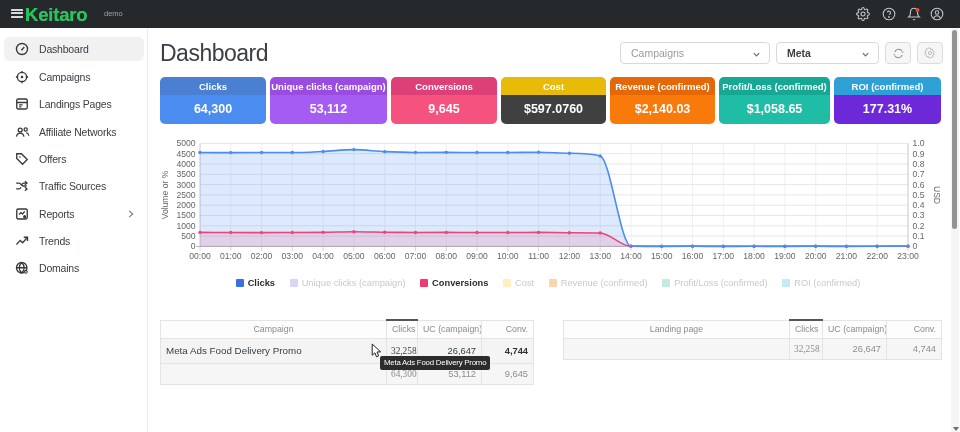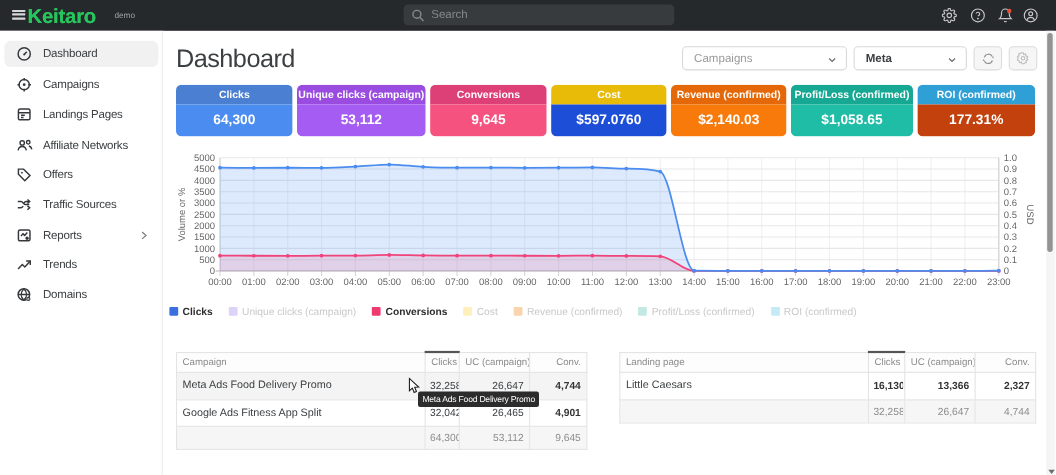--- a/index.html
+++ b/index.html
@@ -37,39 +37,39 @@
 
 .card { position:absolute; top:77px; height:47px; border-radius:5px; overflow:hidden; color:#fff; text-align:center; }
 .card .chead { height:18px; font-size:9.5px; font-weight:bold; line-height:19px; white-space:nowrap; }
 .card .cval { height:29px; font-size:12.5px; font-weight:bold; line-height:28px; }
 
 
 #chart { position:absolute; left:148px; top:134px; }
 #chart text { font-size:8.6px; fill:#666; font-family:"Liberation Sans",sans-serif; }
 
 
-#legend { position:absolute; left:148px; top:278px; width:800px; font-size:9.3px; }
+#legend { position:absolute; left:148px; top:278px; width:800px; text-align:center; font-size:9.3px; }
 .litem { display:inline-block; margin:0 6px; color:#c9c9c9; }
 .litem .sq { display:inline-block; width:8px; height:8px; border-radius:1px; vertical-align:-0.5px; margin-right:4px; }
 .litem.on { color:#2d2d2d; font-weight:bold; }
 
 
 table.rep { position:absolute; top:319px; border-collapse:collapse; table-layout:fixed; font-size:9.8px; color:#3c4043; background:#fff; }
 table.rep td, table.rep th { border:1px solid #e4e4e4; padding:0 5px; overflow:hidden; white-space:nowrap; }
 table.rep th { color:#8b8b8b; font-weight:400; height:18px; background:#fdfdfd; font-size:8.8px; }
-table.rep .thname { text-align:left; }
+table.rep .thname { text-align:center; }
 table.rep .num { text-align:right; }
 table.rep th.sorted { border-top:2px solid #555; }
 table.rep td.name { border-right:1px solid #e4e4e4; }
 table.rep tr.r1 { height:25px; }
 table.rep tr.r2 { height:24px; }
 table.rep tr.tot { height:21px; background:#f6f6f6; color:#8d8d8d; }
 table.rep td.b { font-weight:bold; color:#333; }
 table.rep tr.hover { background:#f4f4f4; }
-table.rep td.clip { padding:0; }
+table.rep td.clip { padding:0;font-family:Liberation Serif, serif; }
 td.clip .cl { margin-left:4px; text-align:left; width:27px; overflow:hidden; }
 table.rep td.num { font-size:9.3px; }
 
 
 #tooltip { position:absolute; left:380px; top:356px; height:14px; background:rgba(28,28,28,0.93); color:#fff; font-size:7.8px; letter-spacing:-0.2px; line-height:14px; padding:0 4px; border-radius:2px; white-space:nowrap; }
 
 
 #sbthumb { position:absolute; left:952px; top:30px; width:5px; height:199px; background:#939393; border-radius:2.5px; }
 #sbtrack { position:absolute; left:951px; top:28px; width:8px; height:404px; background:#f5f5f5; }
 #sbarrow { position:absolute; left:952.5px; top:427px; width:0; height:0; border-left:3.5px solid transparent; border-right:3.5px solid transparent; border-top:4.5px solid #6e6e6e; }
@@ -79,27 +79,20 @@
 <div id="stage">
 
 <div id="topbar">
   <div id="burger">
         <div></div>
         <div></div>
         <div></div>
       </div>
   <div id="logo">Keitaro</div>
   <div id="demo">demo</div>
-  <div id="search">
-    <svg style="position:absolute;left:7px;top:4px" width="12" height="12" viewBox="0 0 12 12">
-          <circle cx="5" cy="5" r="3.6" fill="none" stroke="#85898c" stroke-width="1.3"></circle>
-          <path d="M7.8 7.8L11 11" stroke="#85898c" stroke-width="1.3"></path>
-        </svg>
-    <span class="ph">Search</span>
-  </div>
   <svg class="tbicon" style="left:856px" width="14" height="14" viewBox="0 0 24 24" fill="none" stroke="#c6c8ca" stroke-width="1.8">
         <path d="M12 15.5A3.5 3.5 0 1 0 12 8.5a3.5 3.5 0 0 0 0 7z"></path>
         <path d="M19.4 15a1.65 1.65 0 0 0 .33 1.82l.06.06a2 2 0 1 1-2.83 2.83l-.06-.06a1.65 1.65 0 0 0-1.82-.33 1.65 1.65 0 0 0-1 1.51V21a2 2 0 1 1-4 0v-.09A1.65 1.65 0 0 0 9 19.4a1.65 1.65 0 0 0-1.82.33l-.06.06a2 2 0 1 1-2.83-2.83l.06-.06a1.65 1.65 0 0 0 .33-1.82 1.65 1.65 0 0 0-1.51-1H3a2 2 0 1 1 0-4h.09A1.65 1.65 0 0 0 4.6 9a1.65 1.65 0 0 0-.33-1.82l-.06-.06a2 2 0 1 1 2.83-2.83l.06.06a1.65 1.65 0 0 0 1.82.33H9a1.65 1.65 0 0 0 1-1.51V3a2 2 0 1 1 4 0v.09a1.65 1.65 0 0 0 1 1.51 1.65 1.65 0 0 0 1.82-.33l.06-.06a2 2 0 1 1 2.83 2.83l-.06.06a1.65 1.65 0 0 0-.33 1.82V9a1.65 1.65 0 0 0 1.51 1H21a2 2 0 1 1 0 4h-.09a1.65 1.65 0 0 0-1.51 1z"></path>
       </svg>
   <svg class="tbicon" style="left:882px" width="14" height="14" viewBox="0 0 24 24" fill="none" stroke="#c6c8ca" stroke-width="1.8">
         <circle cx="12" cy="12" r="10"></circle>
         <path d="M9.1 9a3 3 0 0 1 5.8 1c0 2-3 3-3 3"></path>
         <circle cx="12" cy="17" r="0.6" fill="#c6c8ca"></circle>
       </svg>
   <svg class="tbicon" style="left:907px" width="14" height="14" viewBox="0 0 24 24" fill="none" stroke="#c6c8ca" stroke-width="1.8">
@@ -227,33 +220,33 @@
 <div class="card" style="left:270px; width:117px;">
       <div class="chead" style="background:#9a4ce0;">Unique clicks (campaign)</div>
       <div class="cval" style="background:#a55cf2;">53,112</div>
     </div>
 <div class="card" style="left:391px; width:106px;">
       <div class="chead" style="background:#dd4076;">Conversions</div>
       <div class="cval" style="background:#f5527f;">9,645</div>
     </div>
 <div class="card" style="left:501px; width:105px;">
       <div class="chead" style="background:#e7bb08;">Cost</div>
-      <div class="cval" style="background:#1d4ed8;">$597.0760</div>
+      <div class="cval" style="background:#404040;">$597.0760</div>
     </div>
 <div class="card" style="left:610px; width:105px;">
       <div class="chead" style="background:#e56808;">Revenue (confirmed)</div>
       <div class="cval" style="background:#f87a0b;">$2,140.03</div>
     </div>
 <div class="card" style="left:719px; width:111px;">
       <div class="chead" style="background:#16a893;">Profit/Loss (confirmed)</div>
       <div class="cval" style="background:#1fbda6;">$1,058.65</div>
     </div>
 <div class="card" style="left:834px; width:107px;">
       <div class="chead" style="background:#2fa0d6;">ROI (confirmed)</div>
-      <div class="cval" style="background:#c2410c;">177.31%</div>
+      <div class="cval" style="background:#6d28d9;">177.31%</div>
     </div>
 
 <svg id="chart" width="800" height="132" viewBox="0 0 800 132">
 <path d="M52.0 9.4V112.4 M82.8 9.4V112.4 M113.6 9.4V112.4 M144.3 9.4V112.4 M175.1 9.4V112.4 M205.9 9.4V112.4 M236.7 9.4V112.4 M267.5 9.4V112.4 M298.3 9.4V112.4 M329.0 9.4V112.4 M359.8 9.4V112.4 M390.6 9.4V112.4 M421.4 9.4V112.4 M452.2 9.4V112.4 M483.0 9.4V112.4 M513.7 9.4V112.4 M544.5 9.4V112.4 M575.3 9.4V112.4 M606.1 9.4V112.4 M636.9 9.4V112.4 M667.7 9.4V112.4 M698.4 9.4V112.4 M729.2 9.4V112.4 M760.0 9.4V112.4" stroke="#f0f0f0" stroke-width="1" fill="none"></path>
 <path d="M52.0 9.4H760.0 M52.0 19.7H760.0 M52.0 30.0H760.0 M52.0 40.3H760.0 M52.0 50.6H760.0 M52.0 60.9H760.0 M52.0 71.2H760.0 M52.0 81.5H760.0 M52.0 91.8H760.0 M52.0 102.1H760.0 M52.0 112.4H760.0" stroke="#e7e7e7" stroke-width="1" fill="none"></path>
 <path d="M52.0 112.4v4.5 M82.8 112.4v4.5 M113.6 112.4v4.5 M144.3 112.4v4.5 M175.1 112.4v4.5 M205.9 112.4v4.5 M236.7 112.4v4.5 M267.5 112.4v4.5 M298.3 112.4v4.5 M329.0 112.4v4.5 M359.8 112.4v4.5 M390.6 112.4v4.5 M421.4 112.4v4.5 M452.2 112.4v4.5 M483.0 112.4v4.5 M513.7 112.4v4.5 M544.5 112.4v4.5 M575.3 112.4v4.5 M606.1 112.4v4.5 M636.9 112.4v4.5 M667.7 112.4v4.5 M698.4 112.4v4.5 M729.2 112.4v4.5 M760.0 112.4v4.5" stroke="#d5d5d5" stroke-width="1" fill="none"></path>
 <path d="M52.0 9.4V112.4 M760.0 9.4V112.4" stroke="#cfcfcf" stroke-width="1" fill="none"></path>
 <path d="M48.0 112.4H760.0" stroke="#b5b5b5" stroke-width="1" fill="none"></path>
 <path d="M52.0 18.46C62.3 18.53 72.5 18.67 82.8 18.67C93.0 18.67 103.3 18.46 113.6 18.46C123.8 18.46 134.1 18.57 144.3 18.57C154.6 18.57 164.9 17.93 175.1 17.43C185.4 16.94 195.7 15.58 205.9 15.58C216.2 15.58 226.4 17.16 236.7 17.64C247.0 18.12 257.2 18.46 267.5 18.46C277.7 18.46 288.0 18.36 298.3 18.36C308.5 18.36 318.8 18.57 329.0 18.57C339.3 18.57 349.6 18.52 359.8 18.46C370.1 18.41 380.3 18.26 390.6 18.26C400.9 18.26 411.1 19.18 421.4 19.29C431.7 19.39 441.9 19.29 452.2 21.97C462.4 24.64 472.7 111.95 483.0 112.09C493.2 112.24 503.5 112.24 513.7 112.24C524.0 112.24 534.3 112.15 544.5 112.15C554.8 112.15 565.0 112.24 575.3 112.24C585.6 112.24 595.8 112.19 606.1 112.19C616.3 112.19 626.6 112.24 636.9 112.24C647.1 112.24 657.4 112.15 667.7 112.15C677.9 112.15 688.2 112.24 698.4 112.24C708.7 112.24 719.0 112.21 729.2 112.19C739.5 112.17 749.7 112.14 760.0 112.11L760.0 112.4L52.0 112.4Z" fill="rgba(74,140,240,0.19)"></path>
 <path d="M52.0 98.39C62.3 98.43 72.5 98.46 82.8 98.50C93.0 98.53 103.3 98.60 113.6 98.60C123.8 98.60 134.1 98.46 144.3 98.43C154.6 98.40 164.9 98.43 175.1 98.35C185.4 98.27 195.7 97.77 205.9 97.77C216.2 97.77 226.4 98.08 236.7 98.19C247.0 98.30 257.2 98.43 267.5 98.43C277.7 98.43 288.0 98.39 298.3 98.39C308.5 98.39 318.8 98.47 329.0 98.50C339.3 98.52 349.6 98.56 359.8 98.56C370.1 98.56 380.3 98.39 390.6 98.39C400.9 98.39 411.1 98.69 421.4 98.70C431.7 98.72 441.9 98.70 452.2 99.01C462.4 99.32 472.7 112.26 483.0 112.30C493.2 112.34 503.5 112.34 513.7 112.34C524.0 112.34 534.3 112.32 544.5 112.32C554.8 112.32 565.0 112.34 575.3 112.34C585.6 112.34 595.8 112.32 606.1 112.32C616.3 112.32 626.6 112.34 636.9 112.34C647.1 112.34 657.4 112.32 667.7 112.32C677.9 112.32 688.2 112.34 698.4 112.34C708.7 112.34 719.0 112.32 729.2 112.32C739.5 112.31 749.7 112.30 760.0 112.30L760.0 112.4L52.0 112.4Z" fill="rgba(240,80,130,0.16)"></path>
@@ -392,28 +385,20 @@
           <th class="num">Conv.</th>
         </tr>
   <tr class="r1 hover">
           <td class="name">Meta Ads Food Delivery Promo</td>
           <td class="num clip">
             <div class="cl">32,258</div>
           </td>
           <td class="num">26,647</td>
           <td class="num b">4,744</td>
         </tr>
-  <tr class="r2">
-          <td class="name">Google Ads Fitness App Split</td>
-          <td class="num clip">
-            <div class="cl">32,042</div>
-          </td>
-          <td class="num">26,465</td>
-          <td class="num b">4,901</td>
-        </tr>
   <tr class="tot">
           <td class="name"></td>
           <td class="num clip">
             <div class="cl">64,300</div>
           </td>
           <td class="num">53,112</td>
           <td class="num">9,645</td>
         </tr>
 </tbody>
     </table>
@@ -424,28 +409,20 @@
         <col style="width:64px">
         <col style="width:55px">
       </colgroup>
   <tbody>
         <tr>
           <th class="thname">Landing page</th>
           <th class="num sorted">Clicks</th>
           <th class="num">UC (campaign)</th>
           <th class="num">Conv.</th>
         </tr>
-  <tr class="r1">
-          <td class="name">Little Caesars</td>
-          <td class="num clip b">
-            <div class="cl">16,130</div>
-          </td>
-          <td class="num b">13,366</td>
-          <td class="num b">2,327</td>
-        </tr>
   <tr class="tot">
           <td class="name"></td>
           <td class="num clip">
             <div class="cl">32,258</div>
           </td>
           <td class="num">26,647</td>
           <td class="num">4,744</td>
         </tr>
 </tbody>
     </table>

